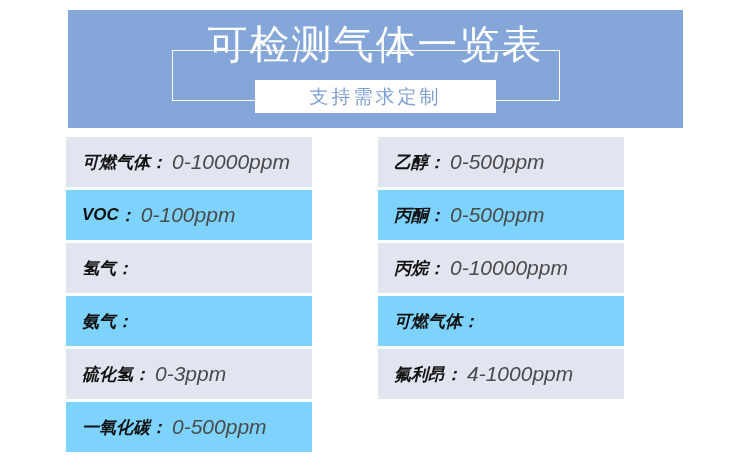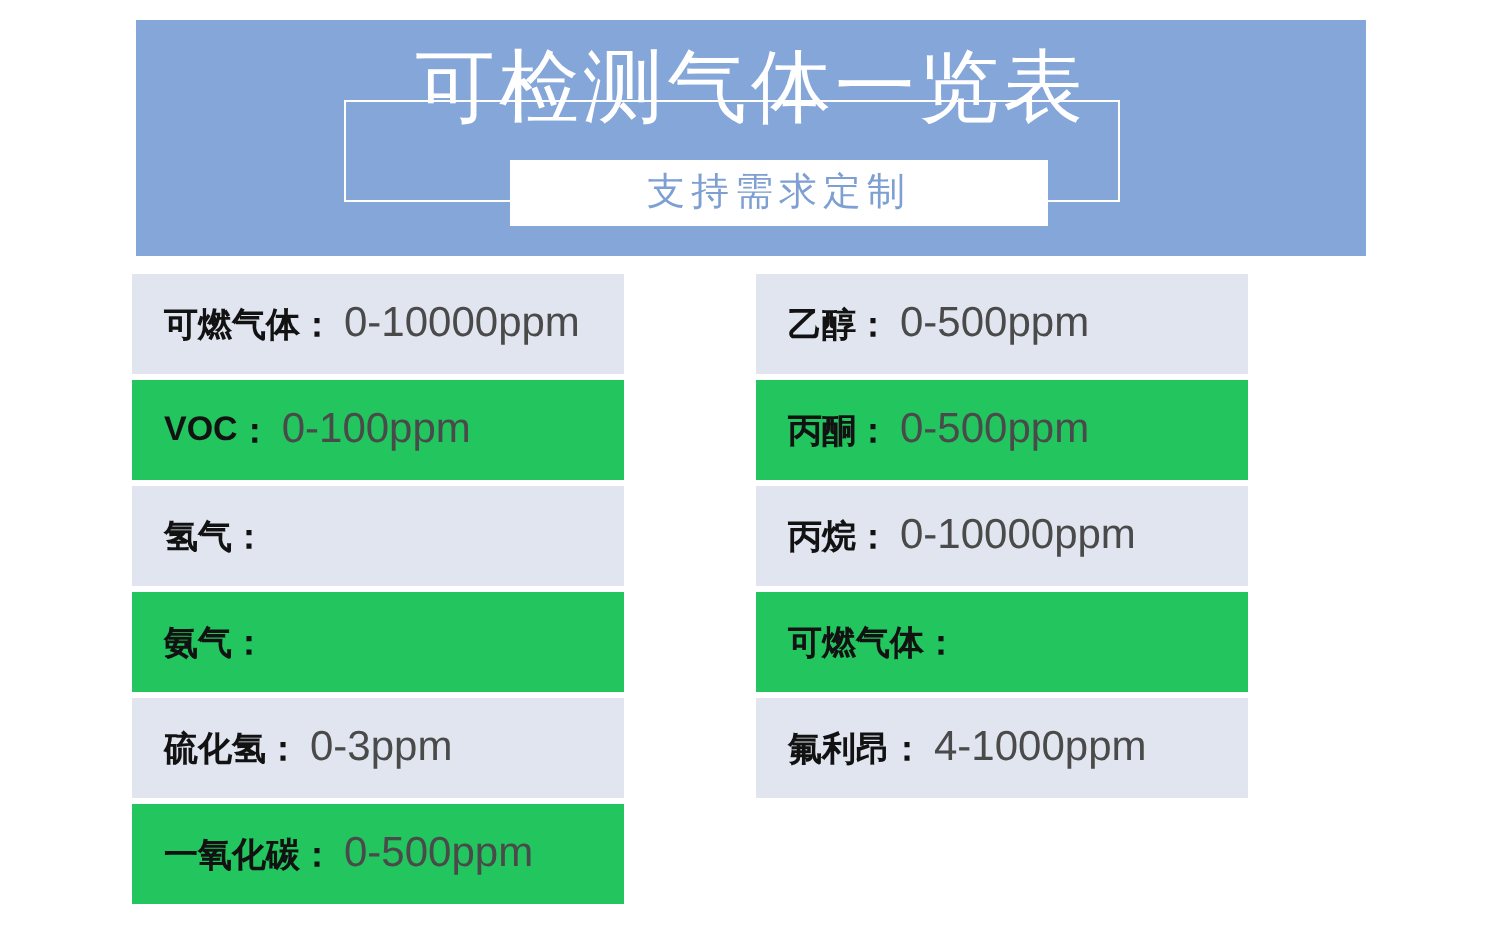--- a/index.html
+++ b/index.html
@@ -51,21 +51,21 @@
     font-size: 40px;
     line-height: 42px;
     letter-spacing: 2px;
     white-space: nowrap;
   }
 
   .subtitle-box {
     position: absolute;
     left: 187px;
     top: 70px;
-    width: 269px;
+    width: 241px;
     height: 33px;
     background: #ffffff;
     display: flex;
     align-items: center;
     justify-content: center;
   }
 
   .subtitle-text {
     color: #7e9fd2;
     font-size: 19px;
@@ -80,34 +80,35 @@
     left: 66px;
     top: 137px;
     width: 618px;
     height: 320px;
   }
 
   .col {
     position: absolute;
     top: 0;
     width: 246px;
+    font-style: italic;
   }
   .col-left  { left: 0px; }
   .col-right { left: 312px; }
 
   .row {
     height: 50px;
     margin-bottom: 3px;
     display: flex;
     align-items: center;
     box-sizing: border-box;
     padding-left: 16px;
   }
   .row.light { background: #e0e5ef; }
-  .row.dark  { background: #22c55e; }
+  .row.dark  { background: #7dd3fc; }
 
   .gas-name {
     color: #121212;
     font-weight: bold;
     font-size: 17px;
     white-space: nowrap;
   }
   .gas-sep {
     color: #121212;
     font-weight: bold;

